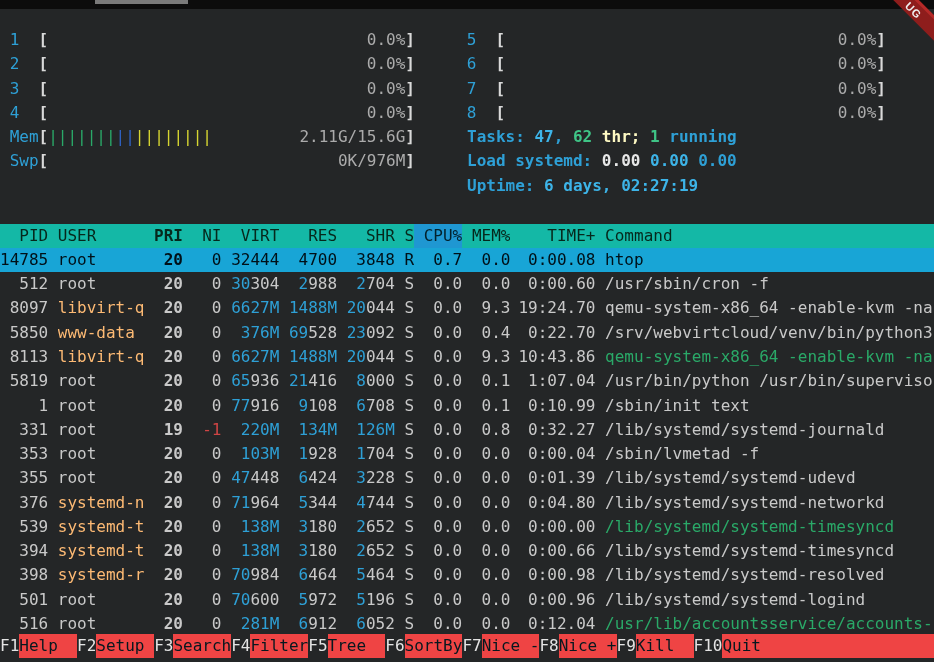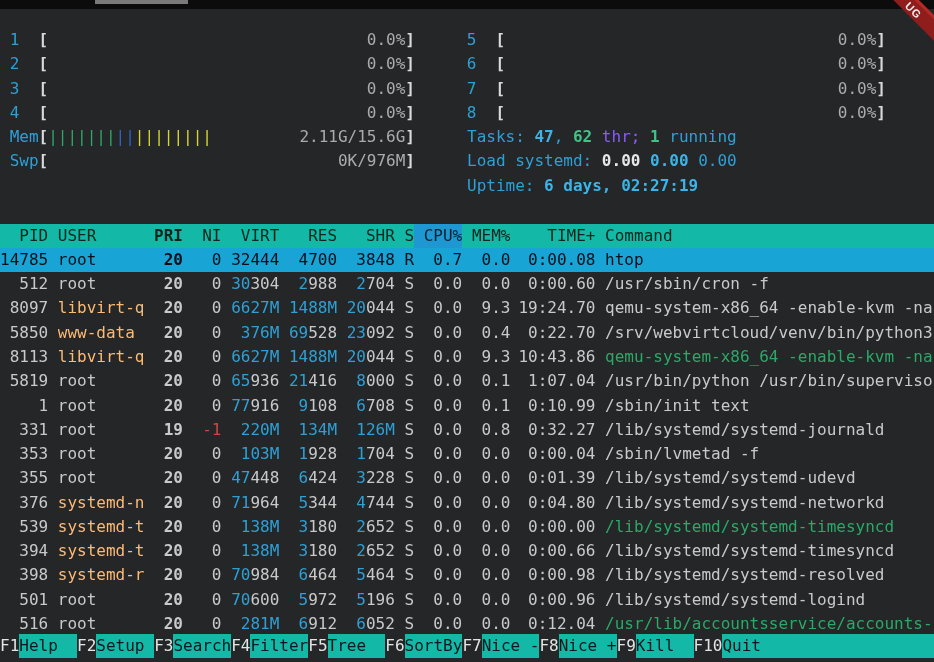--- a/index.html
+++ b/index.html
@@ -3,23 +3,23 @@
 <meta charset="utf-8">
 <style>
   html,body{margin:0;padding:0;}
   body{
     width:934px;height:662px;position:relative;overflow:hidden;
     background:#242627;
     font-family:"DejaVu Sans Mono", monospace;
     font-size:16px;color:#c9c9c9;
   }
   .line{position:absolute;white-space:pre;height:24.27px;line-height:24.27px;}
-  .cyan{color:#2ea0d6;}
+  .cyan{color:#2ea0d6;font-weight:bold;}
   .bcyan{color:#3db4e8;font-weight:bold;}
-  .green{color:#8b5cf6;}
+  .green{color:#fef9c3;font-weight:bold;}
   .bgreen{color:#3fc486;font-weight:bold;}
   .bwhite{color:#e8e8e8;font-weight:bold;}
   .dim{color:#fdba74;}
   .red{color:#cf4545;}
   .bracket{color:#d9d9d9;font-weight:bold;}
   .mval{color:#ababab;margin-left:auto;}
   
   .topbar{position:absolute;top:0;left:0;width:934px;height:9px;background:#0c0c0c;}
   .toptab{position:absolute;top:0;left:95px;width:93px;height:4px;background:#7a7a7a;}
   
@@ -55,21 +55,21 @@
   .c-cpu{width:4ch;text-align:right;}
   .c-mem{width:4ch;text-align:right;}
   .c-time{width:8ch;text-align:right;margin-left:8px;}
   .c-cmd{flex:1;text-align:left;}
   .hi{color:#2ea0d6;}
   .lo{color:#c9c9c9;}
   .greencmd{color:#2aa968 !important;}
   
   .footer{position:absolute;left:0;top:634px;width:934px;height:24.27px;display:flex;line-height:24.27px;white-space:pre;z-index:8;}
   .fkey{color:#e4e4e4;background:transparent;}
-  .flabel{background:#14b8a6;color:#06181f;display:inline-block;min-width:6ch;white-space:pre;}
+  .flabel{background:#ef4444;color:#06181f;display:inline-block;min-width:6ch;white-space:pre;}
   .flabel.last{flex:1;}
 </style>
 </head>
 <body>
 
 <div class="topbar">
   <div class="toptab"></div>
 </div>
 
 <div class="corner">

